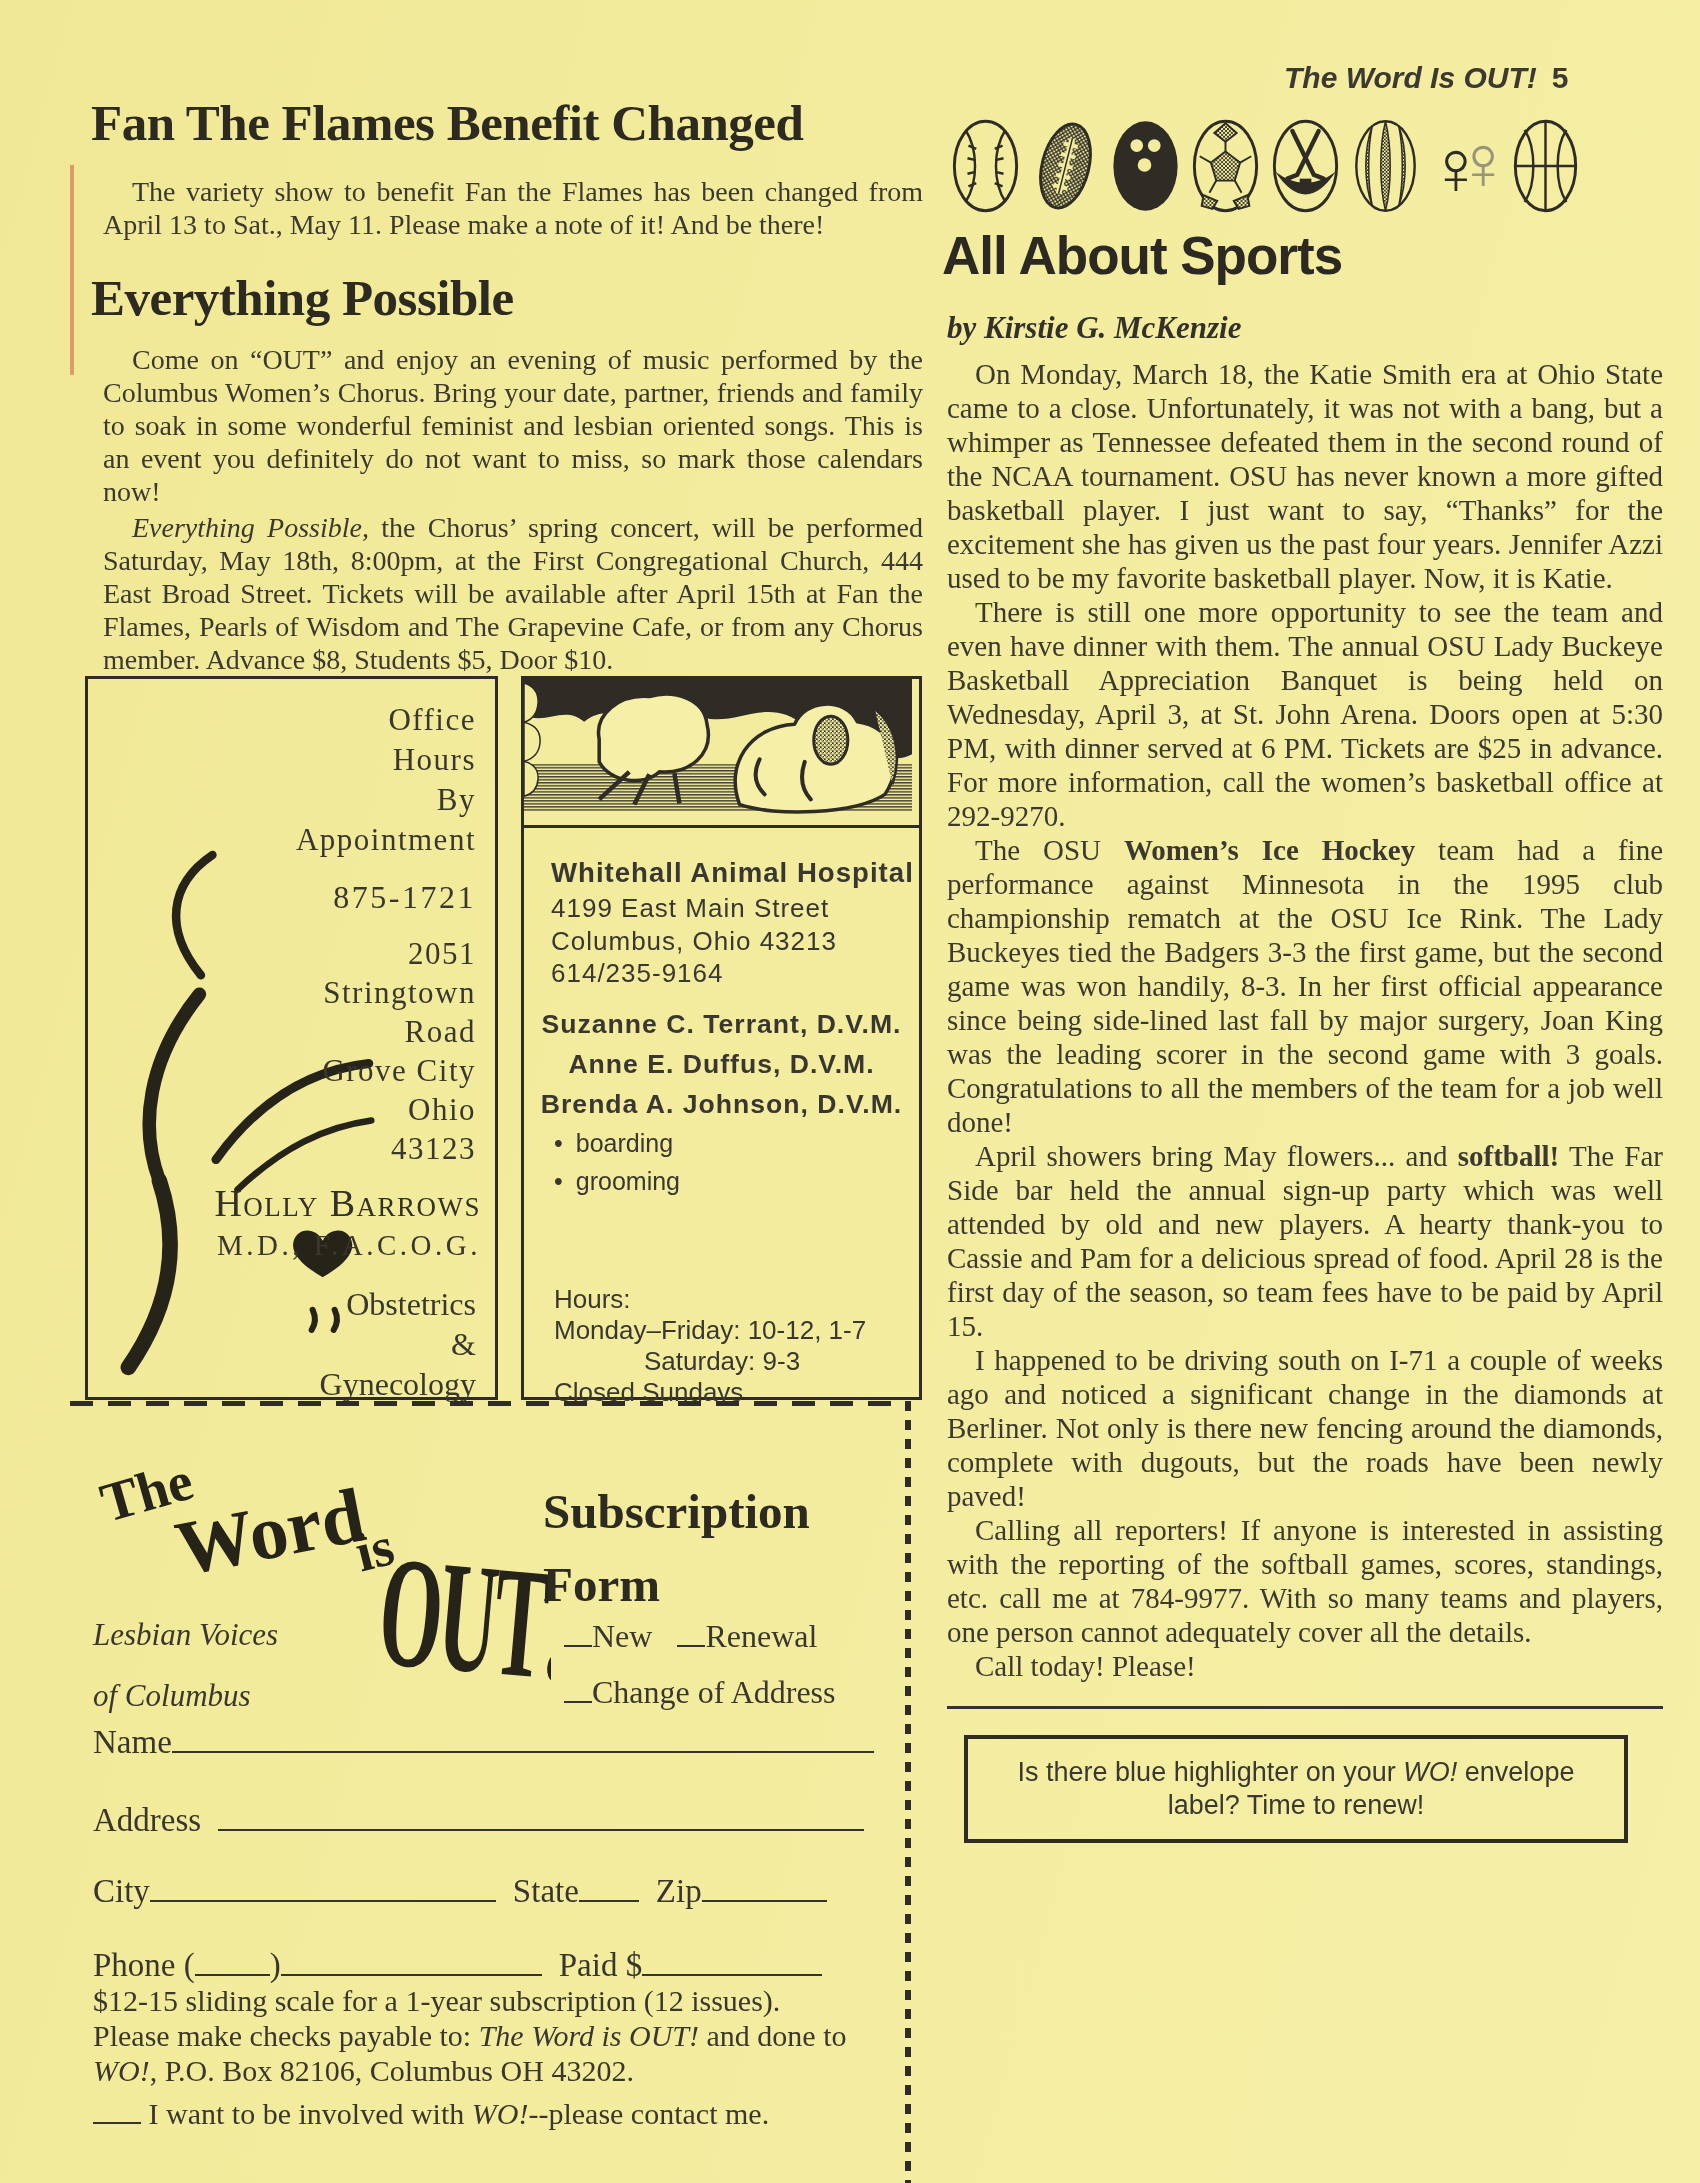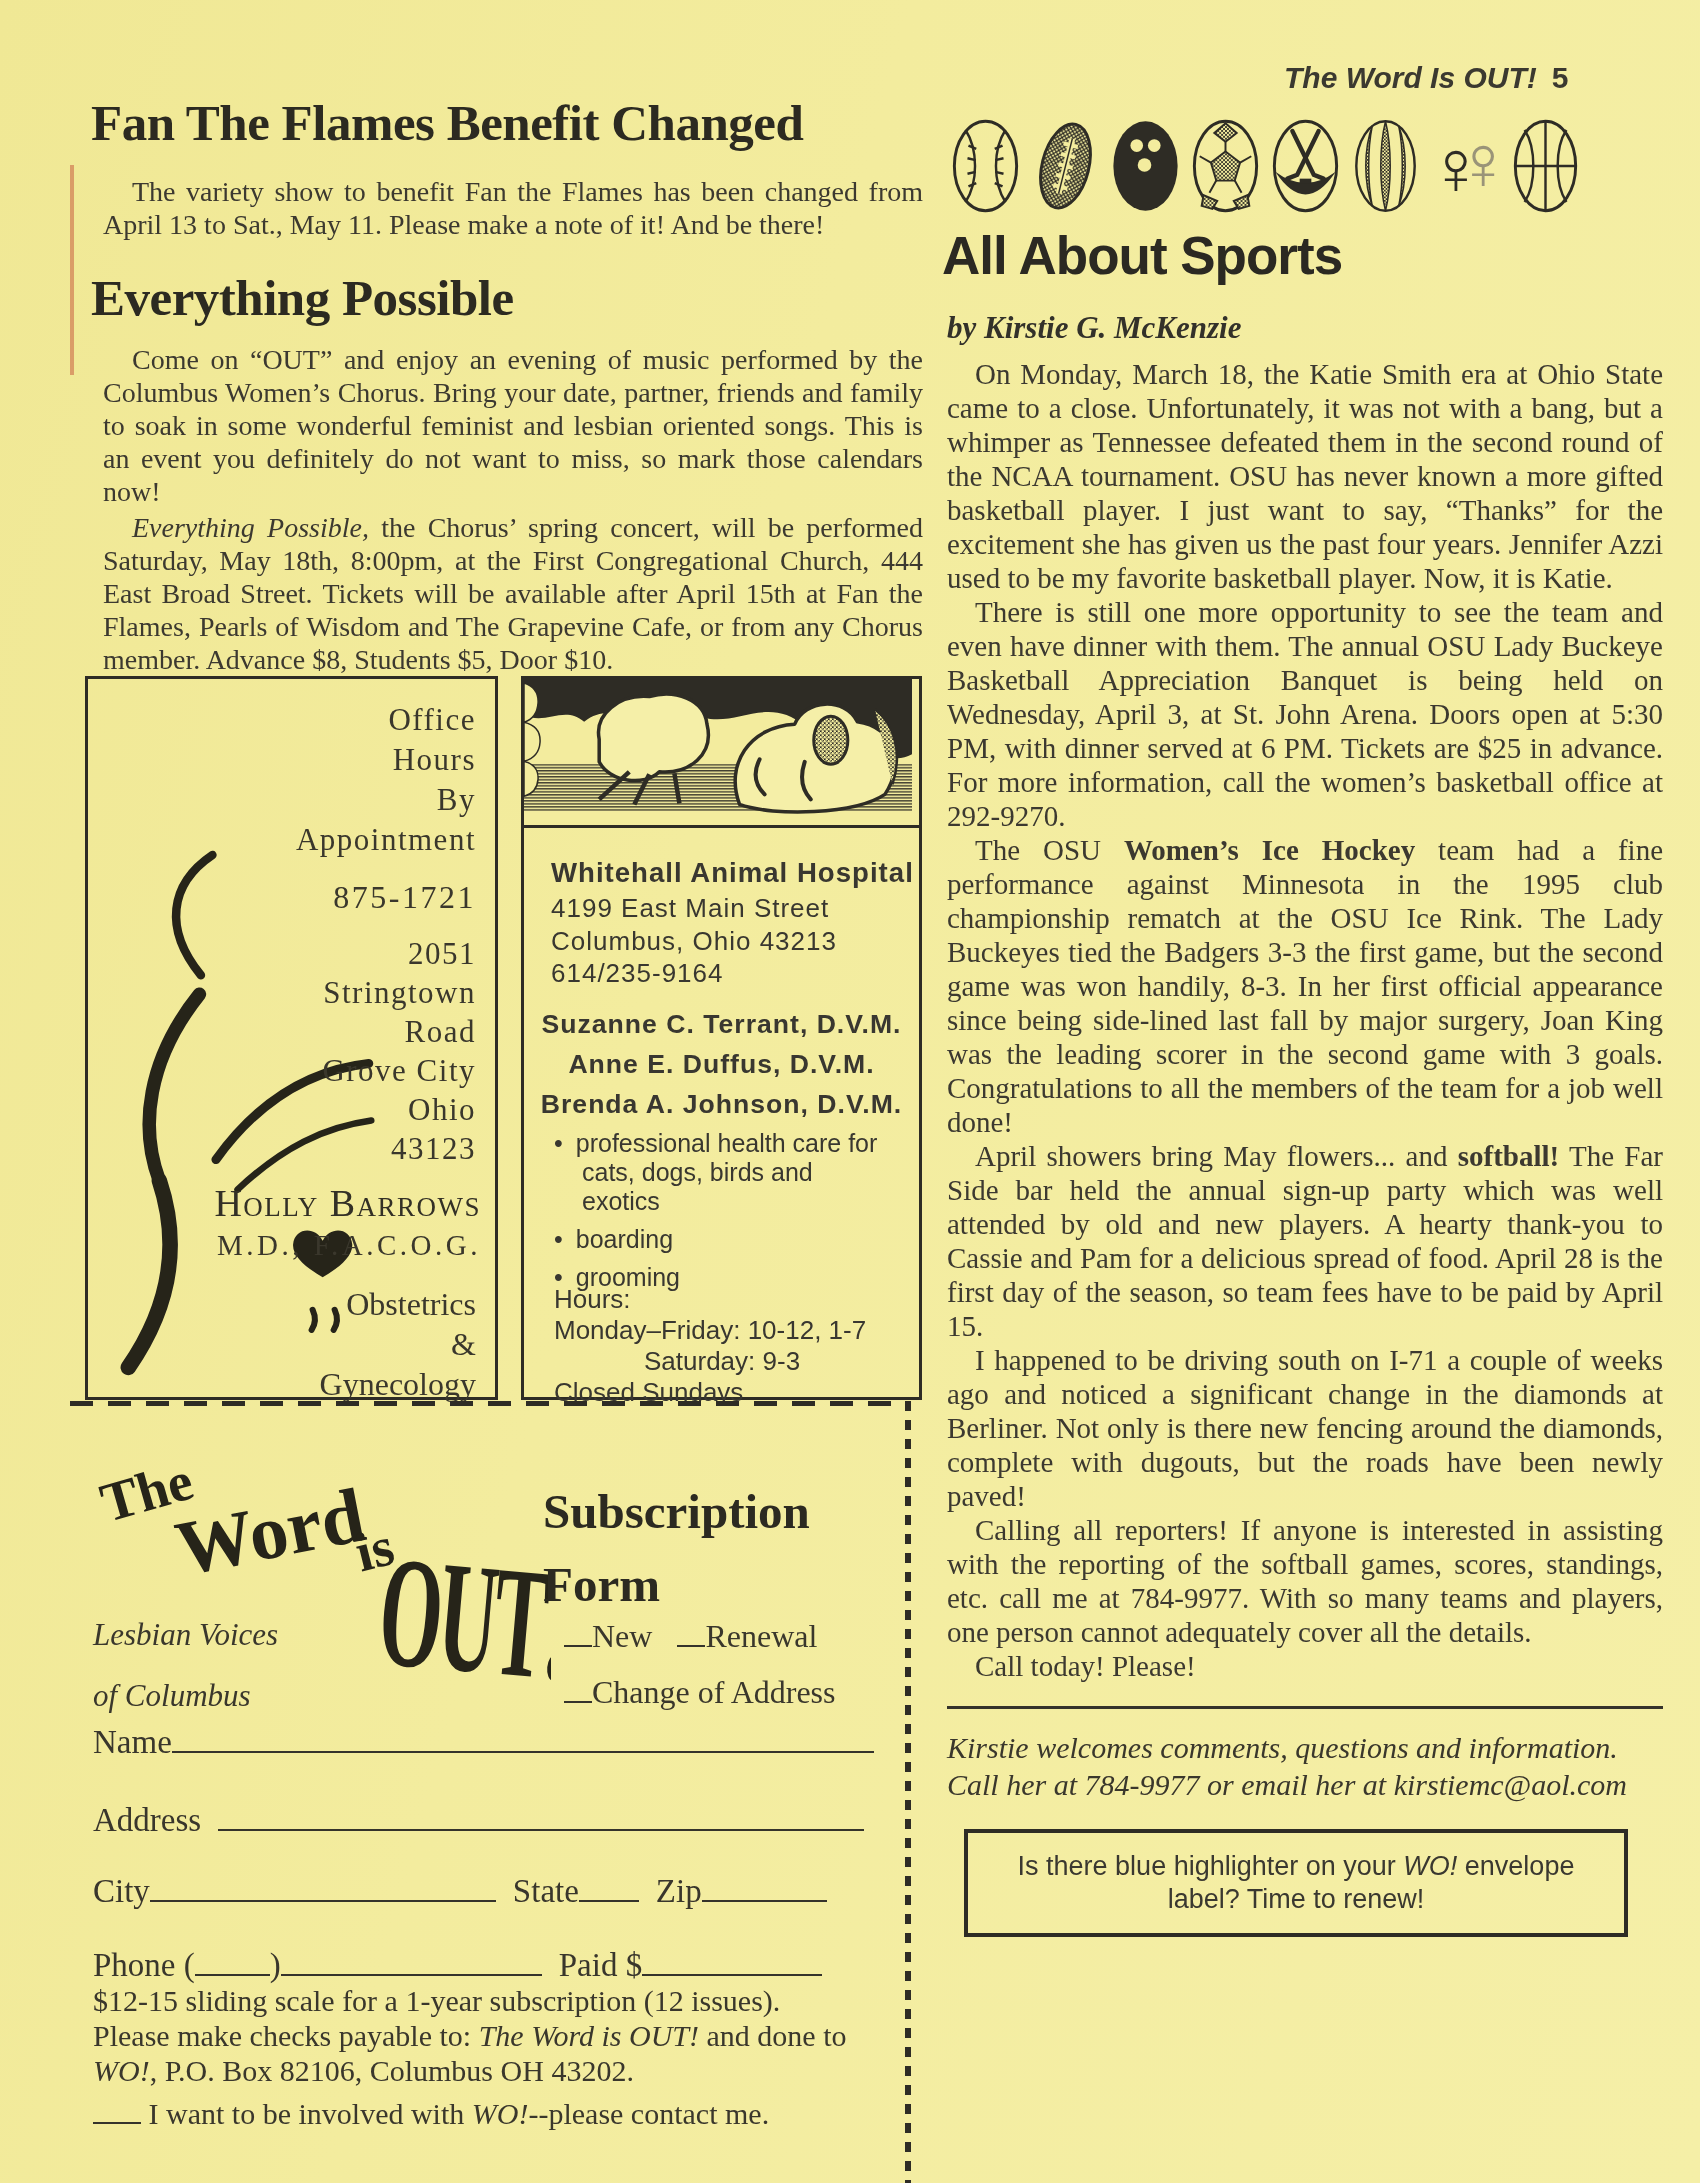--- a/index.html
+++ b/index.html
@@ -180,21 +180,20 @@
     <div class="w-name">Whitehall Animal Hospital</div>
     <div class="w-line w-a1">4199 East Main Street</div>
     <div class="w-line w-a2">Columbus, Ohio 43213</div>
     <div class="w-line w-ph">614/235-9164</div>
     <div class="w-vets">
         <div class="vet">Suzanne C. Terrant, D.V.M.</div>
         <div class="vet">Anne E. Duffus, D.V.M.</div>
         <div class="vet">Brenda A. Johnson, D.V.M.</div>
       </div>
     <div class="w-svcs">
-        <div class="svc">professional health care for cats, dogs, birds and exotics</div>
         <div class="svc">boarding</div>
         <div class="svc">grooming</div>
       </div>
     <div class="w-hours">
       <div>Hours:</div>
       <div>Monday–Friday: 10-12, 1-7</div>
       <div class="w-h2">Saturday: 9-3</div>
       <div>Closed Sundays</div>
     </div>
   </div>
@@ -321,20 +320,19 @@
     <div class="article">
         <p><span>On Monday, March 18, the Katie Smith era at Ohio State came to a close. Unfortunately, it was not with a bang, but a whimper as Tennessee defeated them in the second round of the NCAA tournament. OSU has never known a more gifted basketball player. I just want to say, “Thanks” for the excitement she has given us the past four years. Jennifer Azzi used to be my favorite basketball player. Now, it is Katie.</span></p>
         <p><span>There is still one more opportunity to see the team and even have dinner with them. The annual OSU Lady Buckeye Basketball Appreciation Banquet is being held on Wednesday, April 3, at St. John Arena. Doors open at 5:30 PM, with dinner served at 6 PM. Tickets are $25 in advance. For more information, call the women’s basketball office at 292-9270.</span></p>
         <p><span>The OSU </span><span class="b">Women’s Ice Hockey</span><span> team had a fine performance against Minnesota in the 1995 club championship rematch at the OSU Ice Rink. The Lady Buckeyes tied the Badgers 3-3 the first game, but the second game was won handily, 8-3. In her first official appearance since being side-lined last fall by major surgery, Joan King was the leading scorer in the second game with 3 goals. Congratulations to all the members of the team for a job well done!</span></p>
         <p><span>April showers bring May flowers... and </span><span class="b">softball!</span><span> The Far Side bar held the annual sign-up party which was well attended by old and new players. A hearty thank-you to Cassie and Pam for a delicious spread of food. April 28 is the first day of the season, so team fees have to be paid by April 15.</span></p>
         <p><span>I happened to be driving south on I-71 a couple of weeks ago and noticed a significant change in the diamonds at Berliner. Not only is there new fencing around the diamonds, complete with dugouts, but the roads have been newly paved!</span></p>
         <p><span>Calling all reporters! If anyone is interested in assisting with the reporting of the softball games, scores, standings, etc. call me at 784-9977. With so many teams and players, one person cannot adequately cover all the details.</span></p>
         <p><span>Call today! Please!</span></p>
       </div>
     <div class="rule"></div>
-    <div class="footer-note">Kirstie welcomes comments, questions and information. Call her at 784-9977 or email her at kirstiemc@aol.com</div>
     <div class="renew-box">
       <span><span>Is there blue highlighter on your </span><span class="i">WO!</span><span> envelope label? Time to renew!</span></span>
     </div>
   </div>
 
 </div>
 
 
 </body></html>

